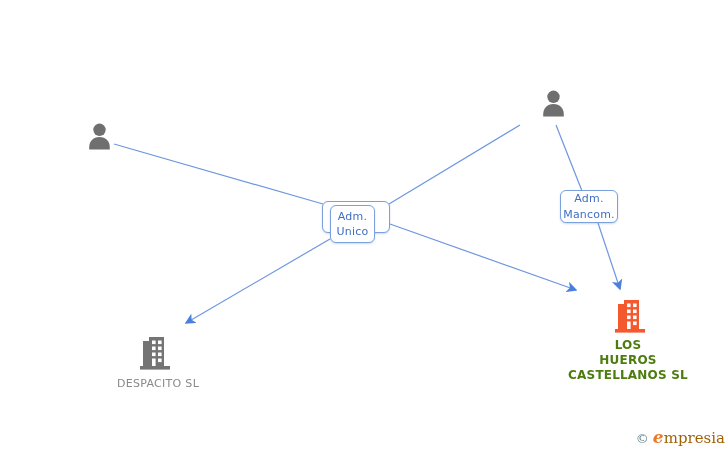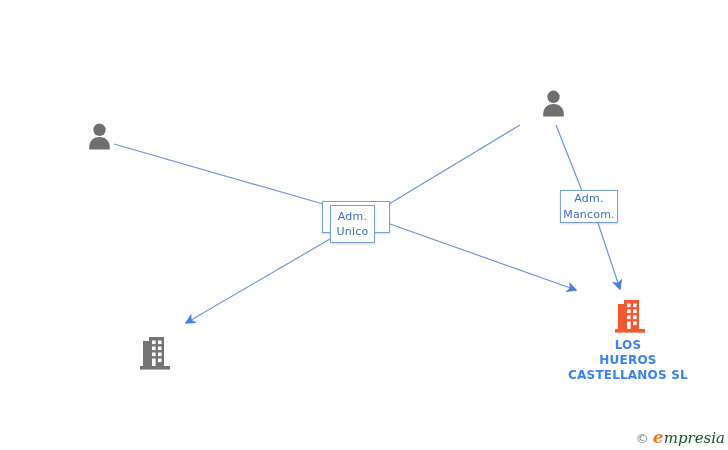--- a/index.html
+++ b/index.html
@@ -7,38 +7,38 @@
     position:relative;width:728px;height:450px;background:#ffffff;
     overflow:hidden;font-family:"DejaVu Sans","Liberation Sans",sans-serif;
   }
   .edges{position:absolute;left:0;top:0;z-index:1;}
   .edge{stroke-width:1.2;fill:none;}
   .node{position:absolute;z-index:2;}
   .label{
     position:absolute;z-index:2;white-space:pre-line;text-align:center;
     font-size:11px;line-height:15px;color:#8a8a8a;letter-spacing:0.3px;
   }
-  .label.bold{font-weight:bold;font-size:12px;letter-spacing:0.2px;color:#3b82f6;}
+  .label.bold{font-weight:bold;font-size:12px;letter-spacing:0.2px;color:#4d7c0f;}
   .relbox{
     position:absolute;z-index:3;background:#ffffff;
-    border:1px solid #7aa1dd;border-radius:0;
+    border:1px solid #7aa1dd;border-radius:6px;
     box-shadow:0 1px 2px rgba(110,150,210,0.35);
     display:flex;align-items:center;justify-content:center;
     text-align:center;font-size:11px;line-height:15.5px;
     color:#3f6fc4;white-space:pre-line;letter-spacing:0.2px;
   }
   .relbox.back{z-index:2;}
   .logo{
     position:absolute;right:3px;bottom:3px;z-index:2;
     font-family:"DejaVu Serif","Liberation Serif",serif;
     display:flex;align-items:baseline;cursor:pointer;
   }
   .logo .copy{font-family:"DejaVu Sans",sans-serif;font-size:13px;color:#64858f;margin-right:4px;}
   .logo .init{font-style:italic;font-weight:bold;font-size:17px;color:#e87a2a;}
-  .logo .rest{font-style:italic;font-size:15px;color:#14532d;}
+  .logo .rest{font-size:15px;color:#a16207;}
 </style>
 </head>
 <body>
 
 <div class="stage">
 
   <svg class="edges" width="728" height="450" viewBox="0 0 728 450">
     <defs>
       <marker id="arw" viewBox="0 0 10 10" refX="8.6" refY="5" markerWidth="9" markerHeight="9" orient="auto">
         <path d="M0,0 L10,5 L0,10 L2.6,5 Z" fill="#4a7fe0"></path>
@@ -85,20 +85,21 @@
         <rect x="18" y="4.5" width="3.6" height="3.6"></rect>
         <rect x="12" y="10.5" width="3.6" height="3.6"></rect>
         <rect x="18" y="10.5" width="3.6" height="3.6"></rect>
         <rect x="12" y="16.5" width="3.6" height="3.6"></rect>
         <rect x="18" y="16.5" width="3.6" height="3.6"></rect>
         <rect x="12" y="22.5" width="3.6" height="7.5"></rect>
         <rect x="18" y="22.5" width="3.6" height="3.6"></rect>
       </g>
     </svg>
   </div>
+  <div class="label" style="left:88px;top:376px;width:140px;">DESPACITO SL</div>
 
   <div class="node" style="left:615px;top:299px;">
     <svg width="30" height="34" viewBox="0 0 30 34">
       <g fill="#f4582e">
         <rect x="3" y="5" width="7" height="26"></rect>
         <rect x="9" y="1" width="15" height="30"></rect>
         <rect x="0" y="30" width="30" height="3.6"></rect>
       </g>
       <g fill="#ffffff">
         <rect x="12" y="4.5" width="3.6" height="3.6"></rect>

